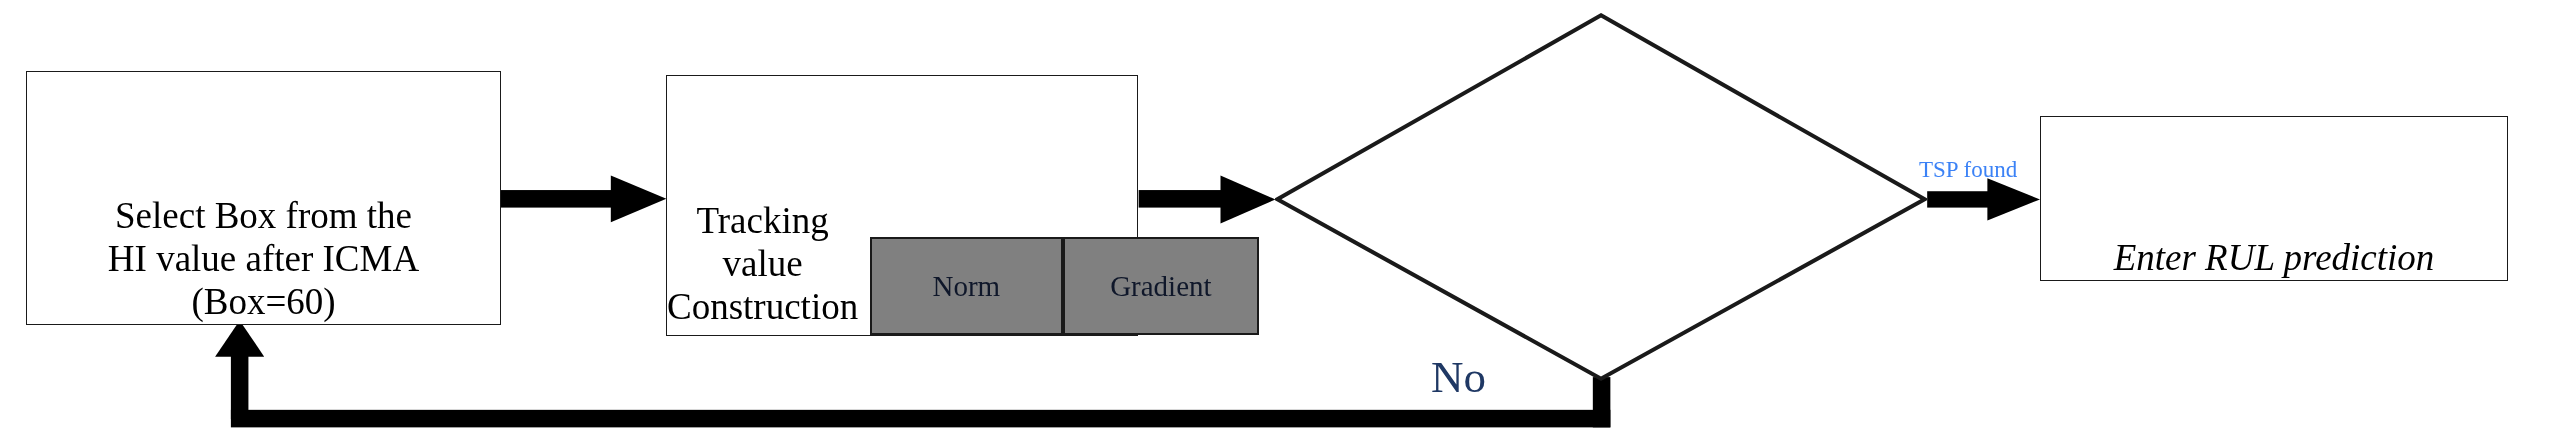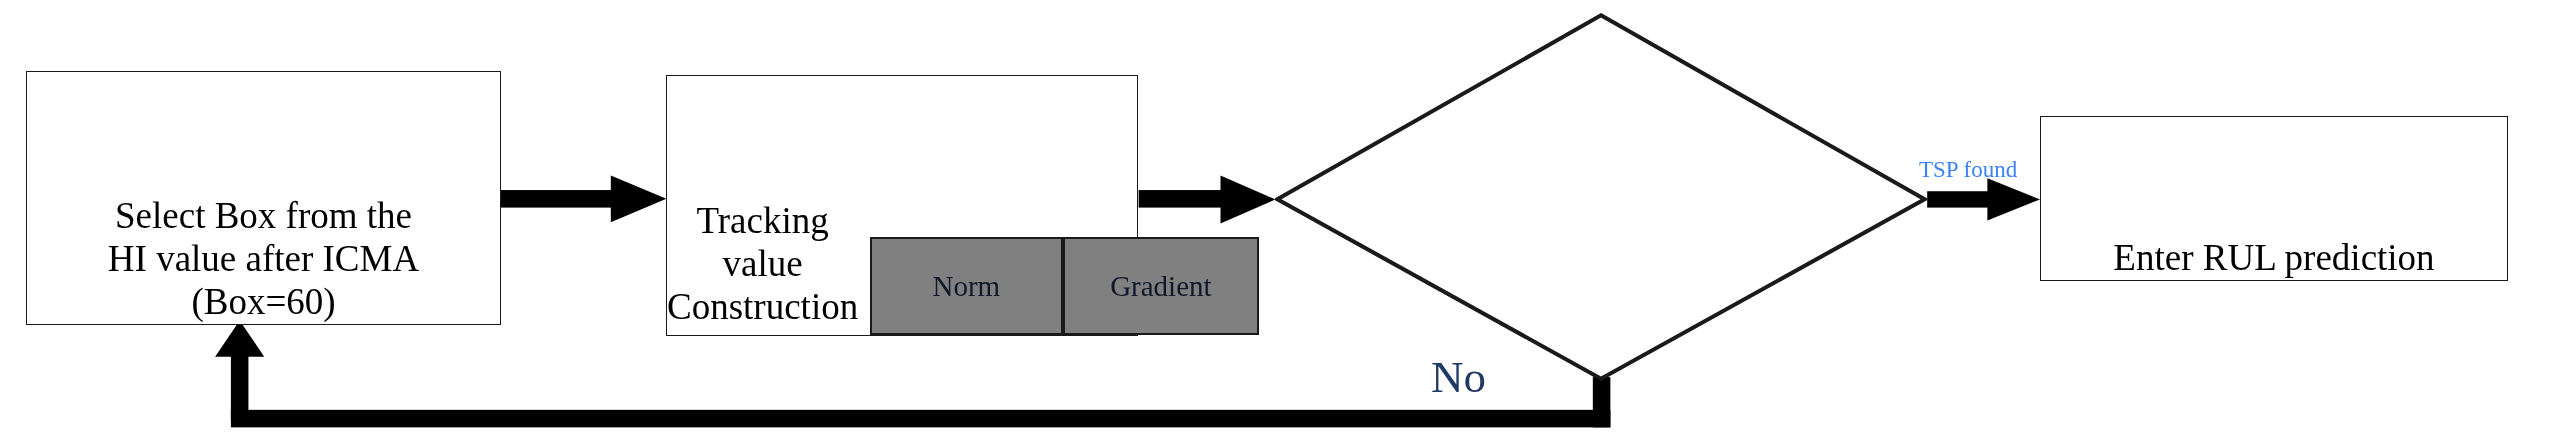--- a/index.html
+++ b/index.html
@@ -77,20 +77,21 @@
   #sub-norm { width: 193px; }
   #sub-gradient { width: 196px; }
 
   
   #box-rul {
     left: 2040px;
     top: 116px;
     width: 468px;
     height: 165px;
     font-size: 37px;
+    font-style: italic;
   }
 
   
   #diamond-wrap {
     position: absolute;
     left: 1275px;
     top: 13px;
     width: 652px;
     height: 368px;
   }

